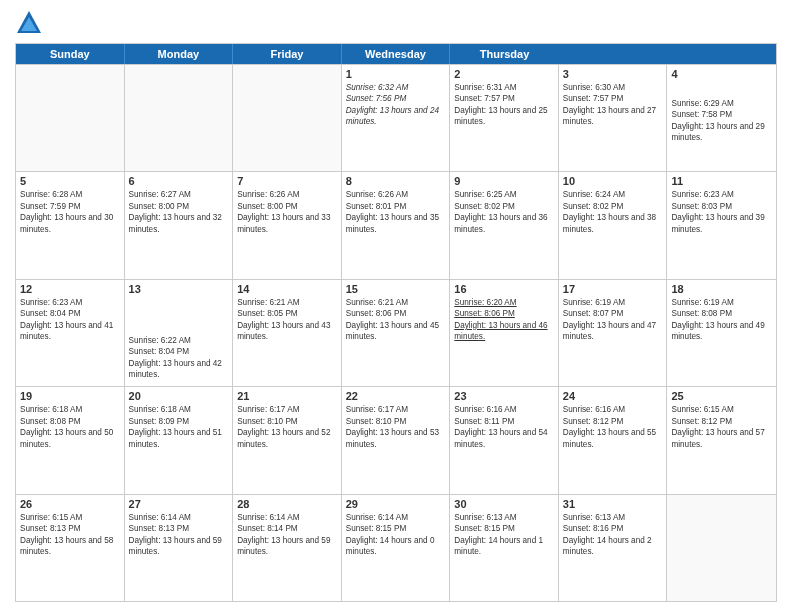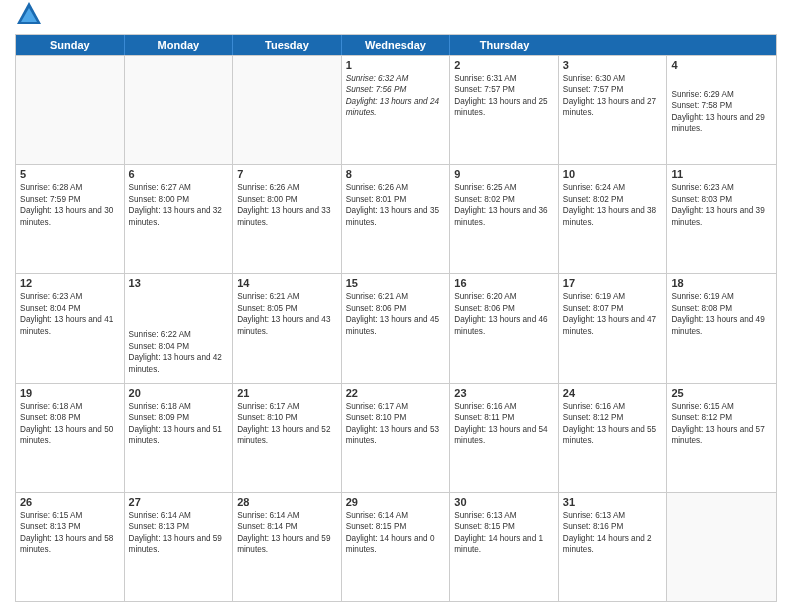--- a/index.html
+++ b/index.html
@@ -6,21 +6,21 @@
     body {
       font-family: Arial, sans-serif;
       background: #fff;
       width: 792px;
       height: 612px;
       overflow: hidden;
     }
     .page {
       width: 792px;
       height: 612px;
-      padding: 0 15px 10px 15px;
+      padding: 9px 15px 10px 15px;
       display: flex;
       flex-direction: column;
     }
     .header {
       display: flex;
       justify-content: space-between;
       align-items: flex-start;
       margin-bottom: 6px;
     }
     .logo {
@@ -125,21 +125,21 @@
     <div class="title-block">
       <div class="month-year"></div>
       <div class="location"></div>
     </div>
   </div>
 
   <div class="calendar">
     <div class="cal-header">
     <div class="cal-header-cell">Sunday</div>
         <div class="cal-header-cell">Monday</div>
-        <div class="cal-header-cell">Tuesday</div>
+        <div class="cal-header-cell">Friday</div>
         <div class="cal-header-cell">Wednesday</div>
         <div class="cal-header-cell">Thursday</div>
       </div>
     <div class="cal-body">
     <div class="cal-row">
           <div class="cal-cell empty"></div>
           <div class="cal-cell empty"></div>
           <div class="cal-cell empty"></div>
           <div class="cal-cell">
             <div class="day-num">1</div>
@@ -230,21 +230,21 @@
 Daylight: 13 hours and 43 minutes.</div>
           </div>
           <div class="cal-cell">
             <div class="day-num">15</div>
             <div class="info" style="white-space: pre-line;">Sunrise: 6:21 AM
 Sunset: 8:06 PM
 Daylight: 13 hours and 45 minutes.</div>
           </div>
           <div class="cal-cell">
             <div class="day-num">16</div>
-            <div class="info" style="white-space: pre-line;">Sunrise: 6:20 AM
+            <div class="info" style="white-space: pre-line; text-decoration: underline;">Sunrise: 6:20 AM
 Sunset: 8:06 PM
 Daylight: 13 hours and 46 minutes.</div>
           </div>
           <div class="cal-cell">
             <div class="day-num">17</div>
             <div class="info" style="white-space: pre-line;">Sunrise: 6:19 AM
 Sunset: 8:07 PM
 Daylight: 13 hours and 47 minutes.</div>
           </div>
           <div class="cal-cell">

